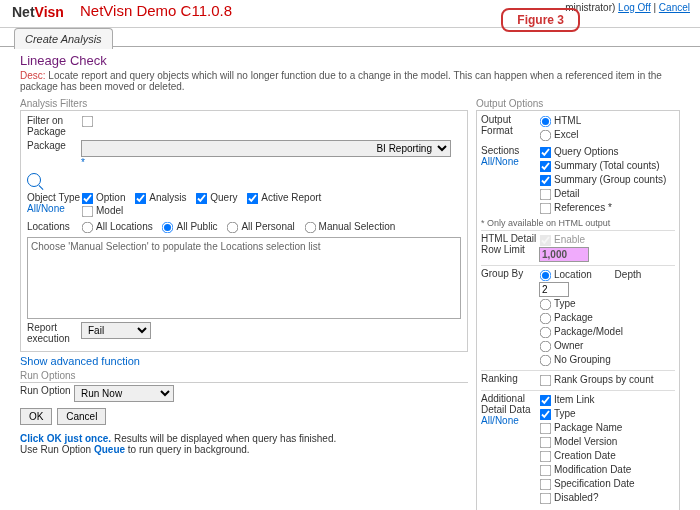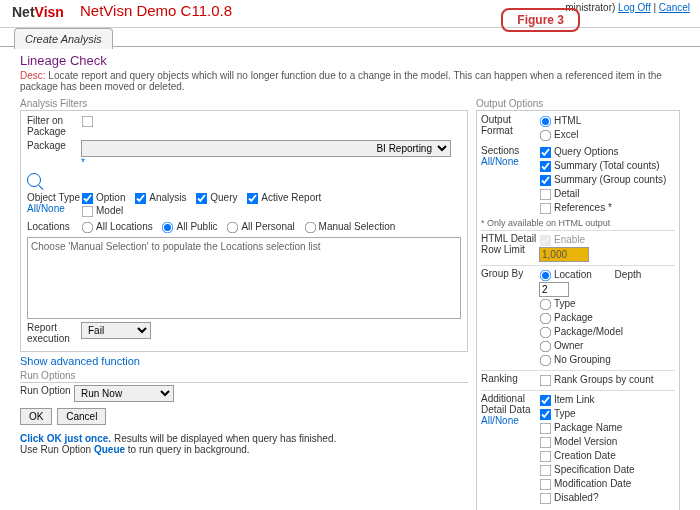--- a/index.html
+++ b/index.html
@@ -149,21 +149,21 @@
             <label class="ck"><input type="checkbox" style=""><span>Detail</span></label>
             <label class="ck"><input type="checkbox" style=""><span>References *</span></label>
           </div>
           </div>
         <div class="small-note">* Only available on HTML output</div>
         <div class="sep"></div>
         <div class="row">
             <div class="r-lbl">HTML Detail Row Limit</div>
           <div class="r-opts">
             <label class="ck disabled"><input type="checkbox" checked="" disabled="" style=""><span>Enable</span></label>
-            <input type="text" disabled="" style="width: 50px; background: #eab308;" value="1,000">
+            <input type="text" disabled="" style="width: 50px; background: #f0abfc; font-weight: bold;" value="1,000">
           </div>
           </div>
         <div class="sep"></div>
         <div class="row">
             <div class="r-lbl">Group By</div>
           <div class="r-opts">
             <label class="ck"><input type="radio" name="grp" checked="" style=""><span>Location</span>
               <span style="margin-left:20px">Depth</span> <input type="text" style="width: 30px;" value="2"></label>
             <label class="ck"><input type="radio" name="grp" style=""><span>Type</span></label>
             <label class="ck"><input type="radio" name="grp" style=""><span>Package</span></label>
@@ -181,22 +181,22 @@
           </div>
         <div class="sep"></div>
         <div class="row">
             <div class="r-lbl"><span>Additional Detail Data</span><br><span class="link">All/None</span></div>
           <div class="r-opts">
             <label class="ck"><input type="checkbox" checked="" style=""><span>Item Link</span></label>
             <label class="ck"><input type="checkbox" checked="" style=""><span>Type</span></label>
             <label class="ck"><input type="checkbox" style=""><span>Package Name</span></label>
             <label class="ck"><input type="checkbox" style=""><span>Model Version</span></label>
             <label class="ck"><input type="checkbox" style=""><span>Creation Date</span></label>
+            <label class="ck"><input type="checkbox" style=""><span>Modification Date</span></label>
             <label class="ck"><input type="checkbox" style=""><span>Specification Date</span></label>
-            <label class="ck"><input type="checkbox" style=""><span>Modification Date</span></label>
             <label class="ck"><input type="checkbox" style=""><span>Disabled?</span></label>
 
           </div>
           </div>
 
       </div>
     </div>
   </div>
 </div>
 

